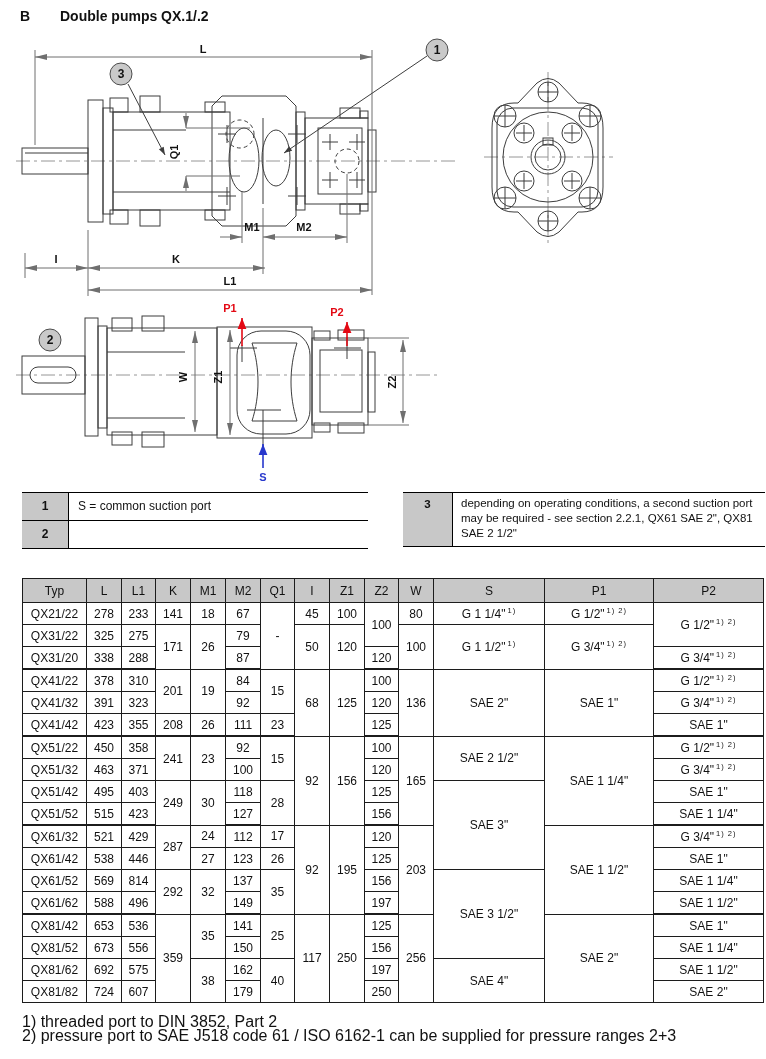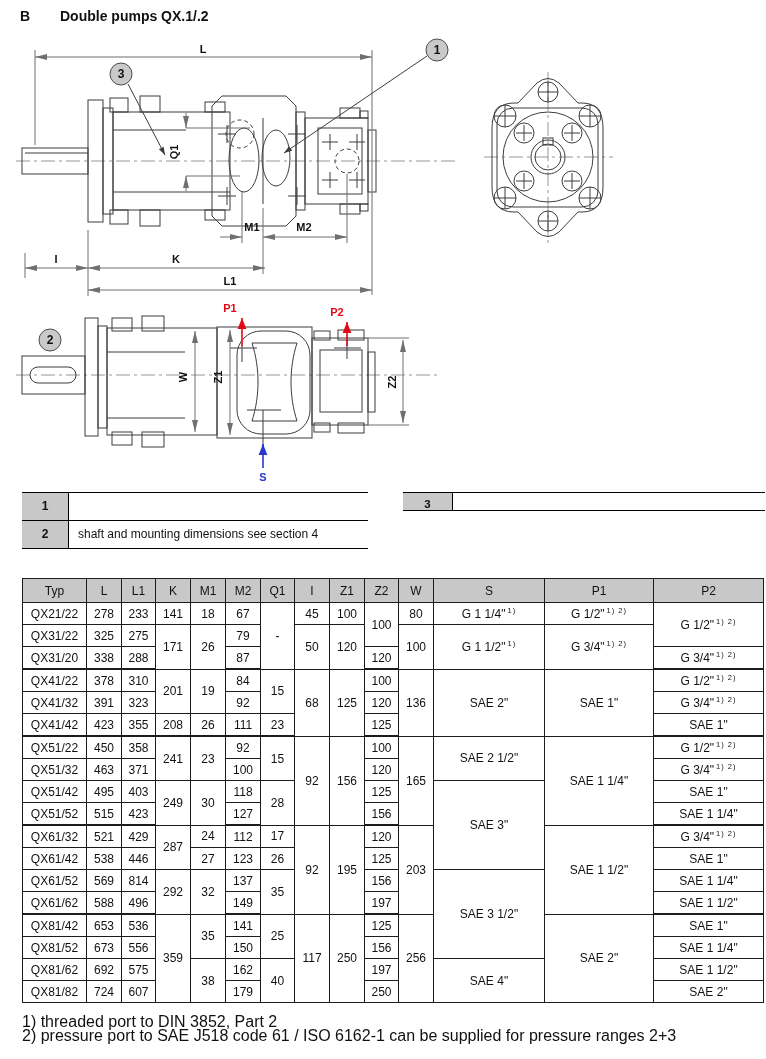--- a/index.html
+++ b/index.html
@@ -268,28 +268,29 @@
     <g>
       <circle class="co-c" cx="50" cy="340" r="11"></circle>
       <text class="co-t" x="50" y="344">2</text>
     </g>
   </g>
 </svg>
 
 <div class="legend-left">
   <div class="lrow">
     <div class="lnum">1</div>
+    <div class="ltext">S = common suction port</div>
   </div>
   <div class="lrow">
     <div class="lnum">2</div>
-    <div class="ltext">shaft and mounting dimensions see section 4</div>
   </div>
 </div>
 <div class="legend-right">
   <div class="lnum">3</div>
+  <div class="ltext">depending on operating conditions, a second suction port may be required - see section 2.2.1, QX61 SAE 2", QX81 SAE 2 1/2"</div>
 </div>
 
 <div class="tbl-wrap">
   <table class="dim" id="dim-table">
     <colgroup>
       <col style="width:64px">
         <col style="width:35px">
         <col style="width:34px">
       <col style="width:35px">
         <col style="width:35px">

